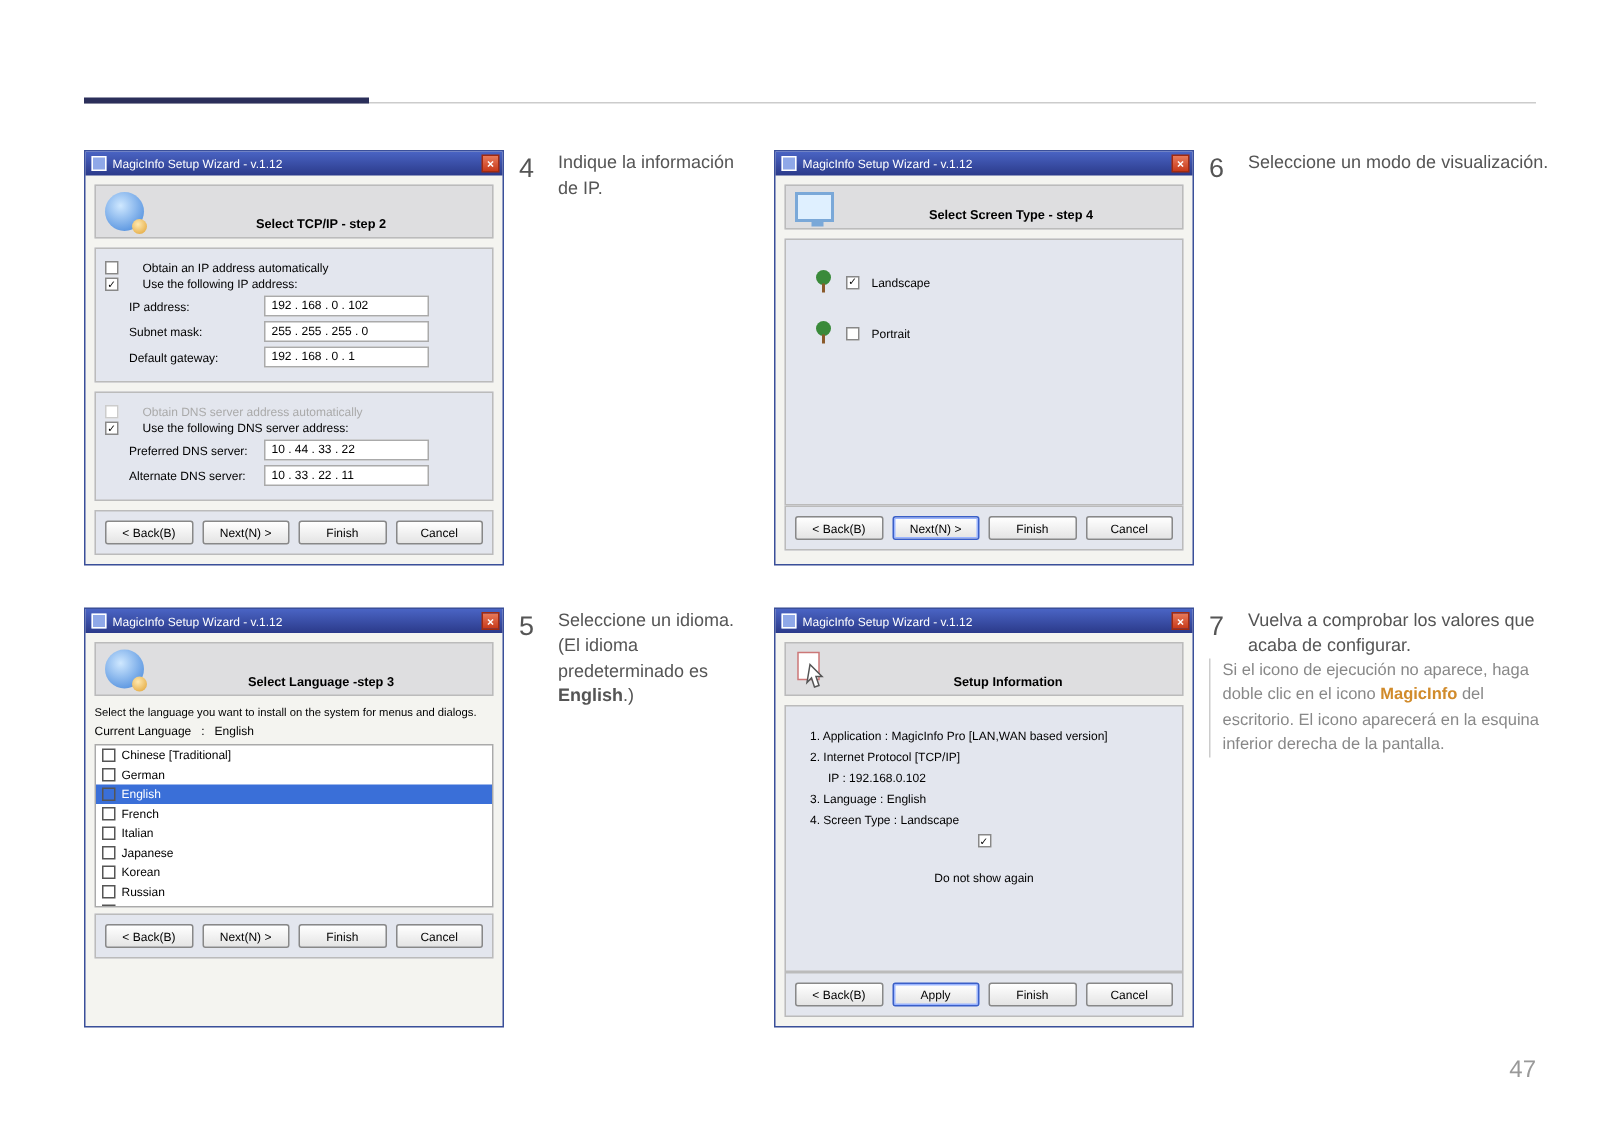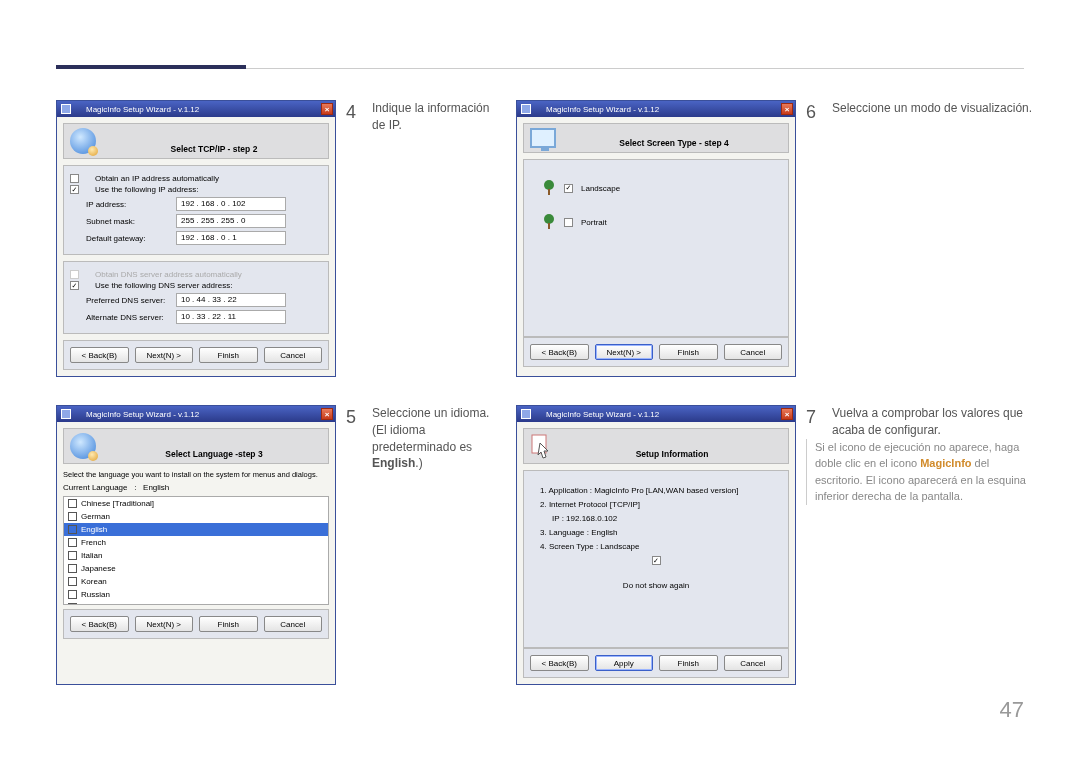--- a/index.html
+++ b/index.html
@@ -27,21 +27,21 @@
     left: 56px;
     top: 65px;
     width: 190px;
     height: 4px;
     background: #2b2f5a;
   }
   .page-number {
     position: absolute;
     right: 56px;
     bottom: 40px;
-    font-size: 22px;
+    font-size: 16px;
     color: #999;
     font-weight: 300;
   }
   .grid {
     position: absolute;
     left: 56px;
     top: 100px;
     display: grid;
     grid-template-columns: 280px 160px 280px 230px;
     grid-template-rows: auto auto;
@@ -80,21 +80,20 @@
   }
   .wiz-title {
     display: flex;
     align-items: center;
     height: 16px;
     background: linear-gradient(#4a64c4,#2b3a8a);
     color: #fff;
     padding: 0 4px;
     font-size: 8px;
     position: relative;
-    gap: 11px;
   }
   .wiz-title .sq { width:10px;height:10px;background:#8fa8e8;margin-right:4px;border:1px solid #fff; }
   .wiz-close {
     position: absolute; right: 2px; top: 2px;
     width: 12px; height: 12px;
     background: linear-gradient(#e97a5a,#c73a1a);
     color:#fff; font-weight:bold;
     display:flex;align-items:center;justify-content:center;
     border:1px solid #a02a10;
     font-size:8px;

